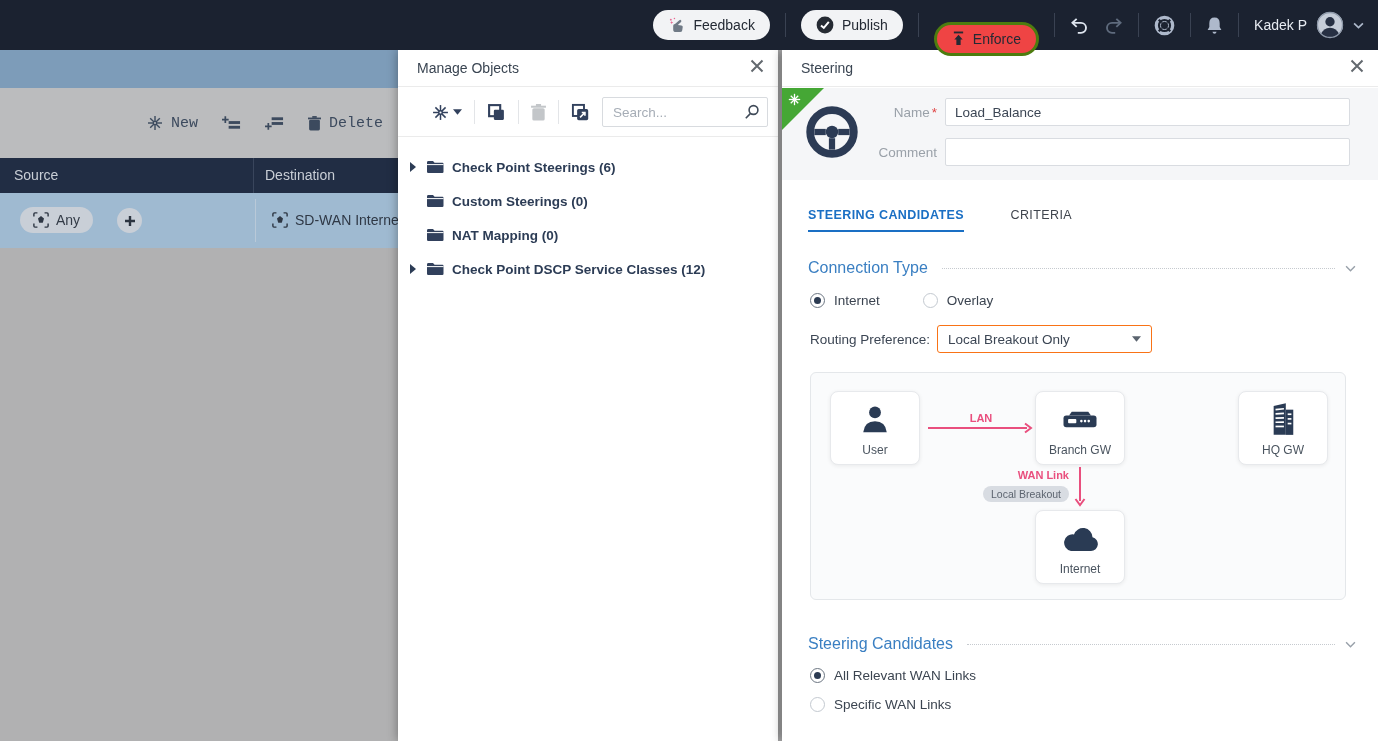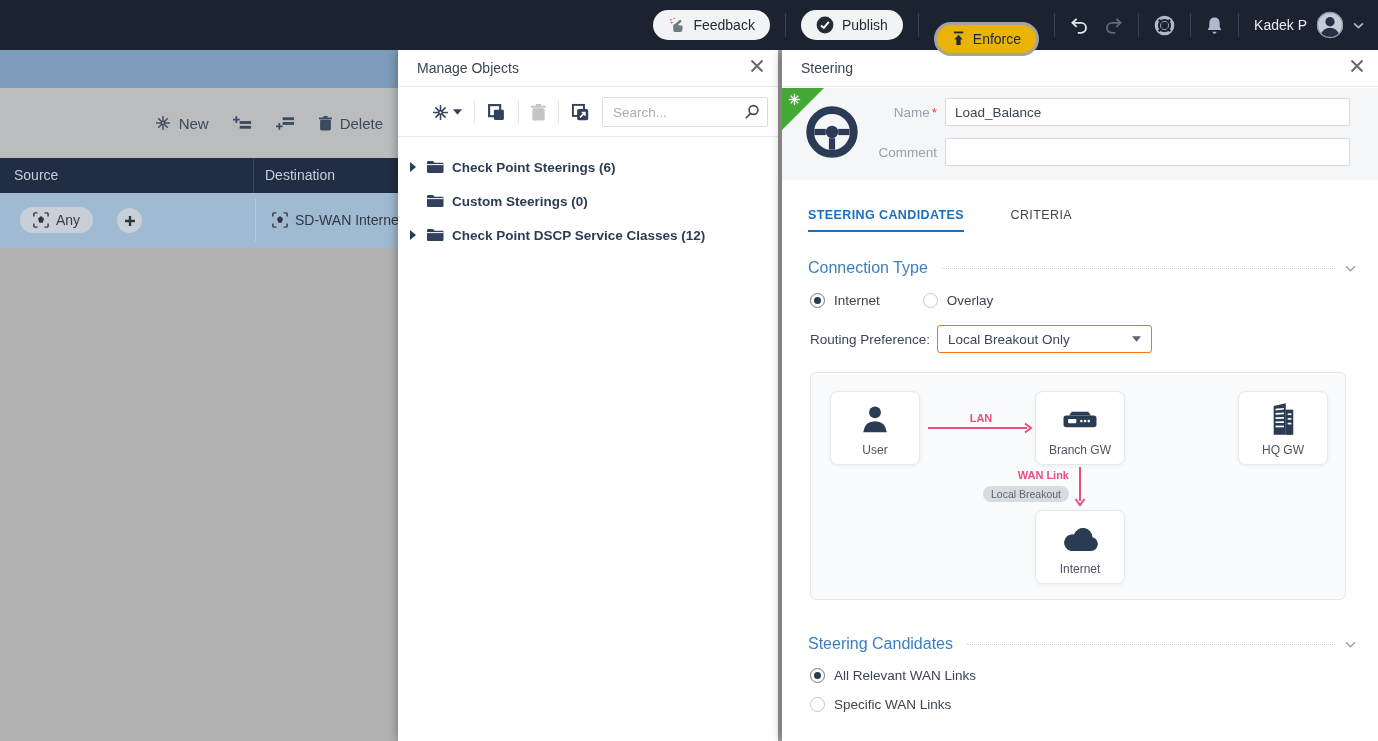--- a/index.html
+++ b/index.html
@@ -5,30 +5,30 @@
   * { margin:0; padding:0; box-sizing:border-box; }
   html,body { width:1378px; height:741px; overflow:hidden; }
   body { font-family:"Liberation Sans", sans-serif; background:#b1b1b2; position:relative; }
   svg { display:block; }
 
   
   .topbar { position:absolute; top:0; left:0; width:1378px; height:50px; background:#1b2230;
             display:flex; align-items:center; justify-content:flex-end; gap:15px; padding-right:14px; z-index:50; }
   .pill { height:30px; border-radius:16px; background:#f2f3f5; display:flex; align-items:center; gap:8px;
           padding:0 15px; font-size:14px; color:#242a34; cursor:pointer; white-space:nowrap; }
-  .pill-enforce { border:3px solid #a3a3a3; height:34px; border-radius:18px; background:#eab308;margin-top:27px; }
+  .pill-enforce { border:3px solid #4d7c0f; height:34px; border-radius:18px; background:#ef4444;margin-top:27px; }
   .tb-sep { width:1px; height:24px; background:#3a4252; }
   .tb-icon { color:#aeb9cb; display:flex; align-items:center; cursor:pointer; }
   .tb-icon.disabled { color:#5f6b7d; cursor:default; }
   .userbox { display:flex; align-items:center; gap:9px; color:#e8ecf2; font-size:14px; cursor:pointer; }
 
   
   .bg-left { position:absolute; left:0; top:50px; width:398px; height:691px; overflow:hidden; }
   .strip-blue    { position:absolute; left:0; top:0;   width:398px; height:38px;  background:#7d9cb9; }
-  .strip-toolbar { position:absolute; left:0; top:38px; width:398px; height:70px; background:#bbbcbe; }
+  .strip-toolbar { position:absolute; left:0; top:38px; width:398px; height:70px; background:#bbbcbe;font-family:Liberation Mono, monospace; }
   .bg-toolbar-items { position:absolute; right:15px; top:0; height:70px; display:flex; align-items:center; gap:24px;
                       color:#3c4a5e; font-size:15px; }
   .bg-tool { display:flex; align-items:center; gap:8px; cursor:pointer; }
   .strip-header { position:absolute; left:0; top:108px; width:398px; height:35px; background:#212d44;
                   color:#c9ced6; font-size:14px; }
   .strip-header .colsrc { position:absolute; left:14px; top:9px; }
   .strip-header .coldst { position:absolute; left:265px; top:9px; }
   .hdr-div { position:absolute; left:253px; top:0; width:1px; height:35px; background:#39455c; }
   .strip-row { position:absolute; left:0; top:143px; width:398px; height:55px; background:#9fbad1; }
   .row-div { position:absolute; left:255px; top:6px; width:1px; height:43px; background:#b9c9d8; }
@@ -390,20 +390,30 @@
       <span class="tree-arrow"></span>
       <span class="tree-folder">
         <svg width="18" height="14" viewBox="0 0 18 14">
             <path d="M1 2.4Q1 1 2.4 1H7l1.6 1.8h7.9Q17.5 2.8 17.5 4v8q0 1-1.2 1H2.2Q1 13 1 11.8z" fill="currentColor"></path>
             <path d="M1 4.6h16.5" stroke="#fff" stroke-width="1"></path>
           </svg>
       </span>
       <span class="tree-label">Custom Steerings (0)</span>
     </div>
     <div class="tree-item">
+      <span class="tree-arrow"></span>
+      <span class="tree-folder">
+        <svg width="18" height="14" viewBox="0 0 18 14">
+            <path d="M1 2.4Q1 1 2.4 1H7l1.6 1.8h7.9Q17.5 2.8 17.5 4v8q0 1-1.2 1H2.2Q1 13 1 11.8z" fill="currentColor"></path>
+            <path d="M1 4.6h16.5" stroke="#fff" stroke-width="1"></path>
+          </svg>
+      </span>
+      <span class="tree-label">NAT Mapping (0)</span>
+    </div>
+    <div class="tree-item">
       <span class="tree-arrow">
         <svg width="6" height="10" viewBox="0 0 6 10">
             <path d="M0 0l6 5-6 5z" fill="currentColor"></path>
           </svg>
       </span>
       <span class="tree-folder">
         <svg width="18" height="14" viewBox="0 0 18 14">
             <path d="M1 2.4Q1 1 2.4 1H7l1.6 1.8h7.9Q17.5 2.8 17.5 4v8q0 1-1.2 1H2.2Q1 13 1 11.8z" fill="currentColor"></path>
             <path d="M1 4.6h16.5" stroke="#fff" stroke-width="1"></path>
           </svg>

